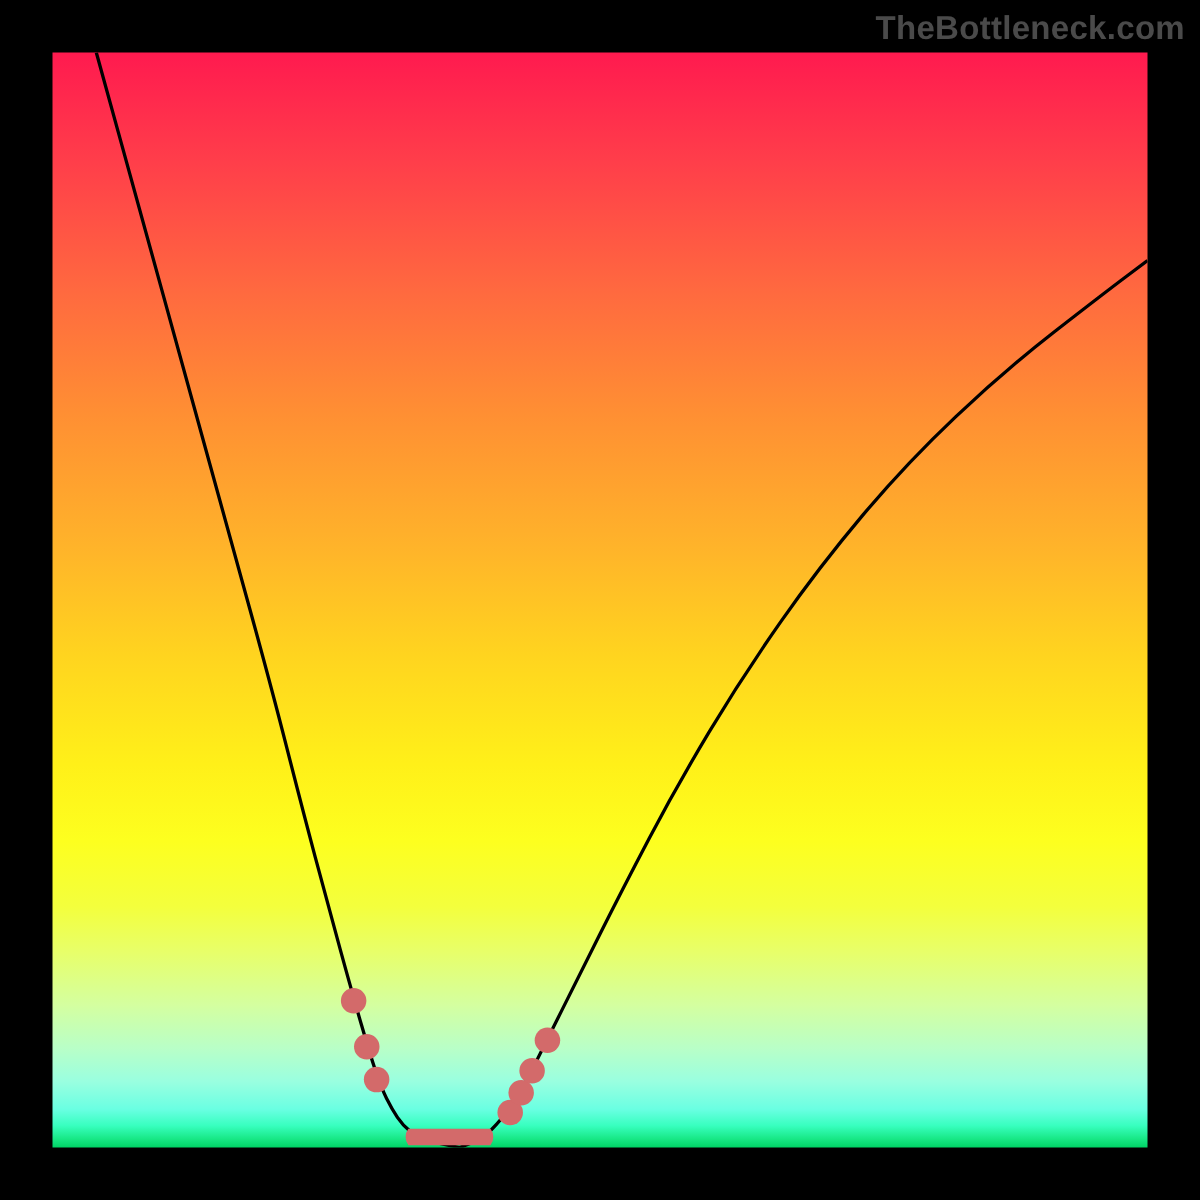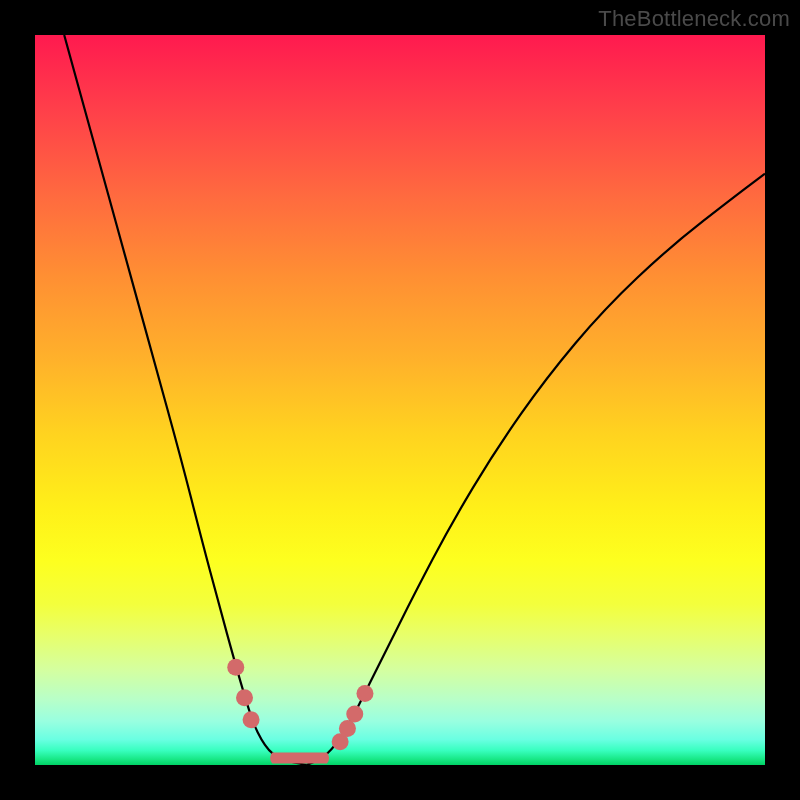--- a/index.html
+++ b/index.html
@@ -44,21 +44,21 @@
       #18e886 99.2%,
       #00d366 100%
     );
   }
   .watermark {
     position: absolute;
     top: 6px;
     right: 10px;
     color: #4a4a4a;
     font-size: 22px;
-    font-weight: 400;
+    font-weight: 700;
     letter-spacing: 0.2px;
   }
   svg.curves {
     position: absolute;
     left: 0;
     top: 0;
     width: 730px;
     height: 730px;
   }
 </style>

